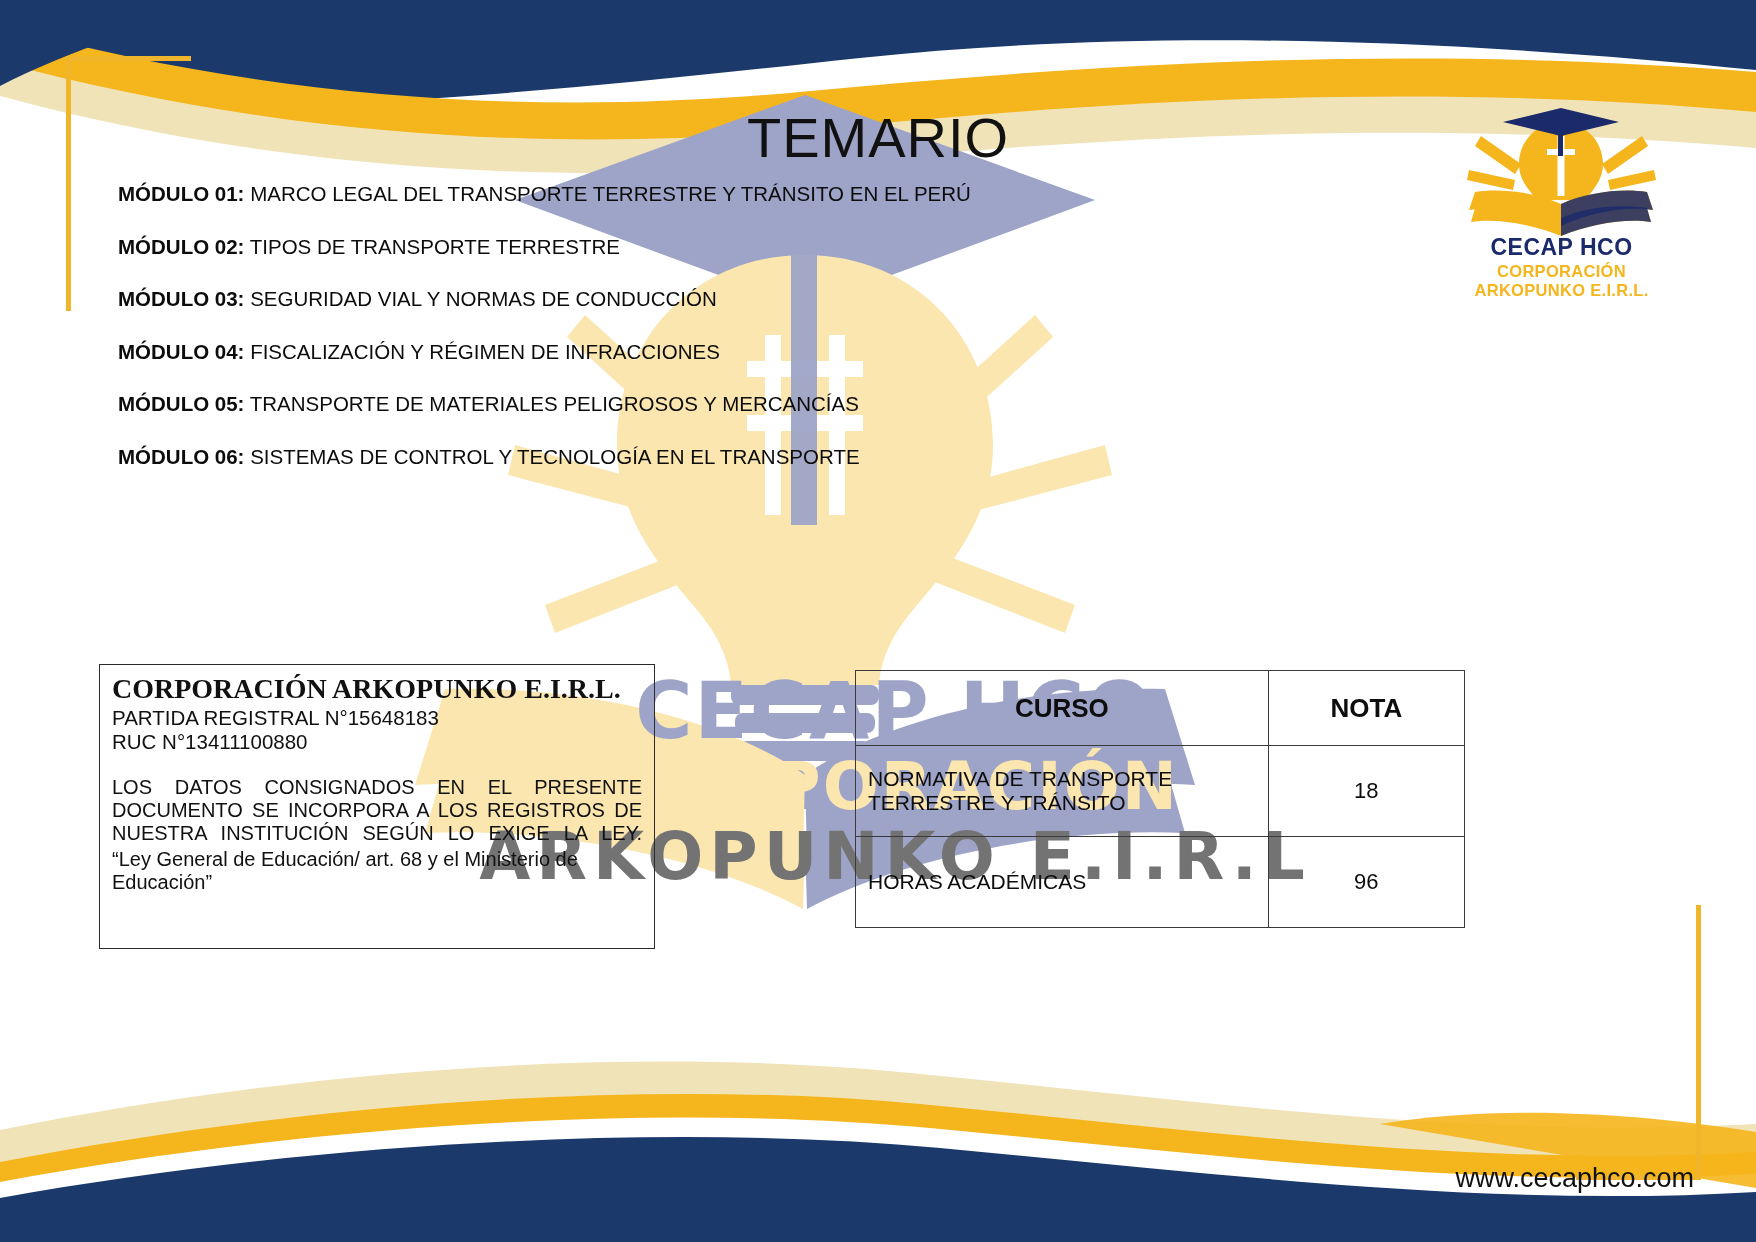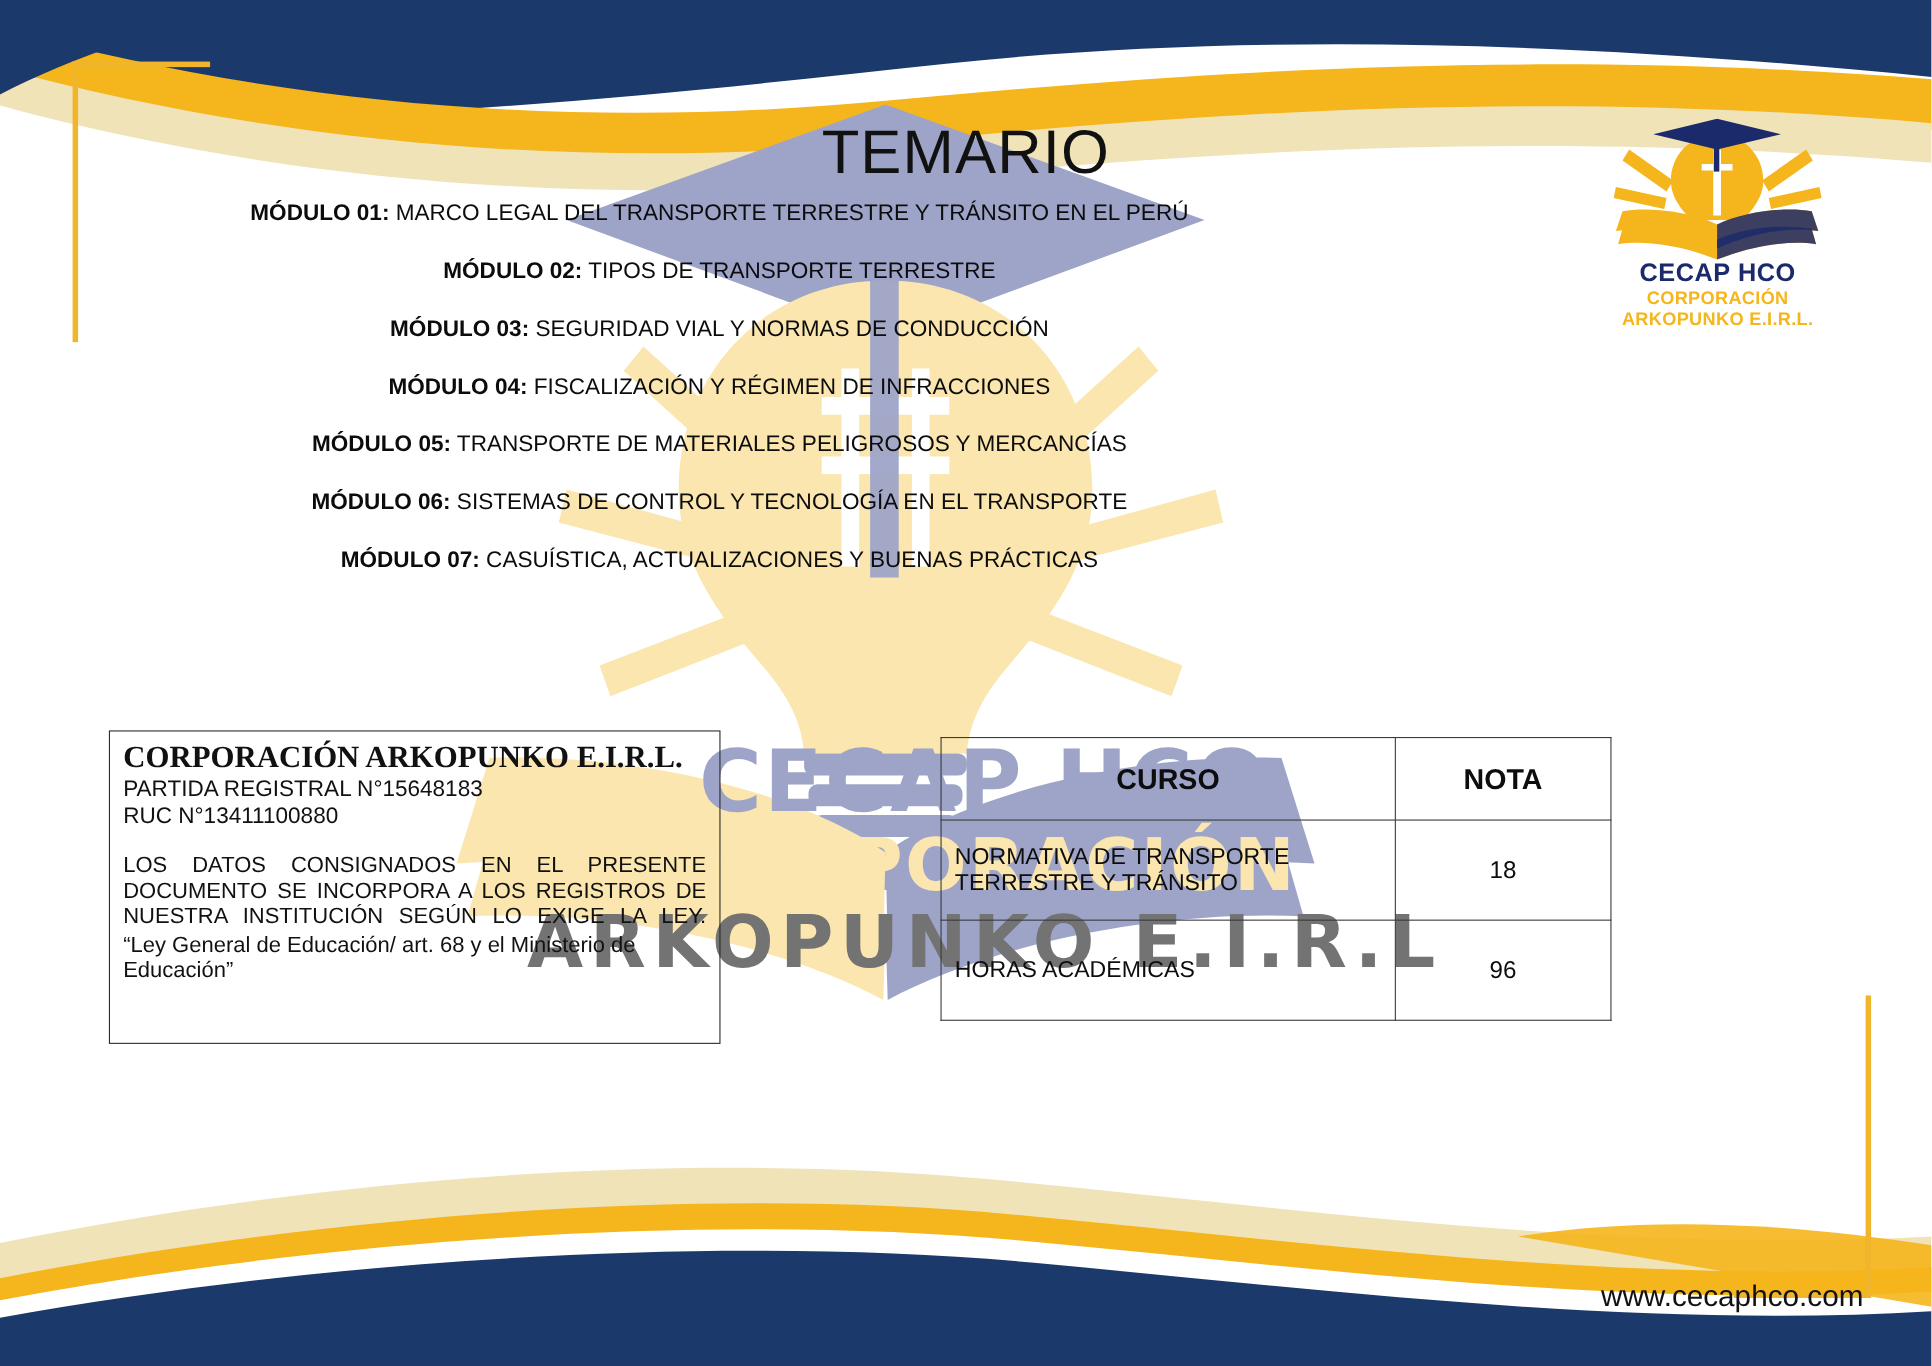--- a/index.html
+++ b/index.html
@@ -51,21 +51,21 @@
   .title{
     position:absolute;top:105px;left:0;width:1756px;
     text-align:center;
     font-family:"Liberation Sans", sans-serif;
     font-size:56px;color:#111111;letter-spacing:1px;
     z-index:6;
   }
 
   
   .modules{
-    position:absolute;left:104px;top:182px;width:1100px;z-index:6;text-align:center;
+    position:absolute;left:118px;top:182px;width:1100px;z-index:6;
   }
   .mod-row{
     font-size:20.5px;color:#0c0c0c;
     margin-bottom:28.5px;
     white-space:nowrap;
     font-family:"Liberation Sans", sans-serif;
   }
   .mod-label{font-weight:bold;}
   .mod-text{font-weight:normal;}
 
@@ -276,23 +276,20 @@
       <span class="mod-label">MÓDULO 03:</span><span class="mod-text"> SEGURIDAD VIAL Y NORMAS DE CONDUCCIÓN</span>
     </div>
     <div class="mod-row">
       <span class="mod-label">MÓDULO 04:</span><span class="mod-text"> FISCALIZACIÓN Y RÉGIMEN DE INFRACCIONES</span>
     </div>
     <div class="mod-row">
       <span class="mod-label">MÓDULO 05:</span><span class="mod-text"> TRANSPORTE DE MATERIALES PELIGROSOS Y MERCANCÍAS</span>
     </div>
     <div class="mod-row">
       <span class="mod-label">MÓDULO 06:</span><span class="mod-text"> SISTEMAS DE CONTROL Y TECNOLOGÍA EN EL TRANSPORTE</span>
-    </div>
-    <div class="mod-row">
-      <span class="mod-label">MÓDULO 07:</span><span class="mod-text"> CASUÍSTICA, ACTUALIZACIONES Y BUENAS PRÁCTICAS</span>
     </div>
   </div>
 
   <div class="legal-box">
     <div class="legal-title">CORPORACIÓN ARKOPUNKO E.I.R.L.</div>
     <div class="legal-line">PARTIDA REGISTRAL N°15648183</div>
     <div class="legal-line">RUC N°13411100880</div>
     <div class="legal-para">LOS DATOS CONSIGNADOS EN EL PRESENTE DOCUMENTO SE INCORPORA A  LOS REGISTROS DE NUESTRA INSTITUCIÓN SEGÚN LO EXIGE LA  LEY.</div>
     <div class="legal-quote">“Ley General de Educación/ art. 68 y el Ministerio de Educación”</div>
   </div>

